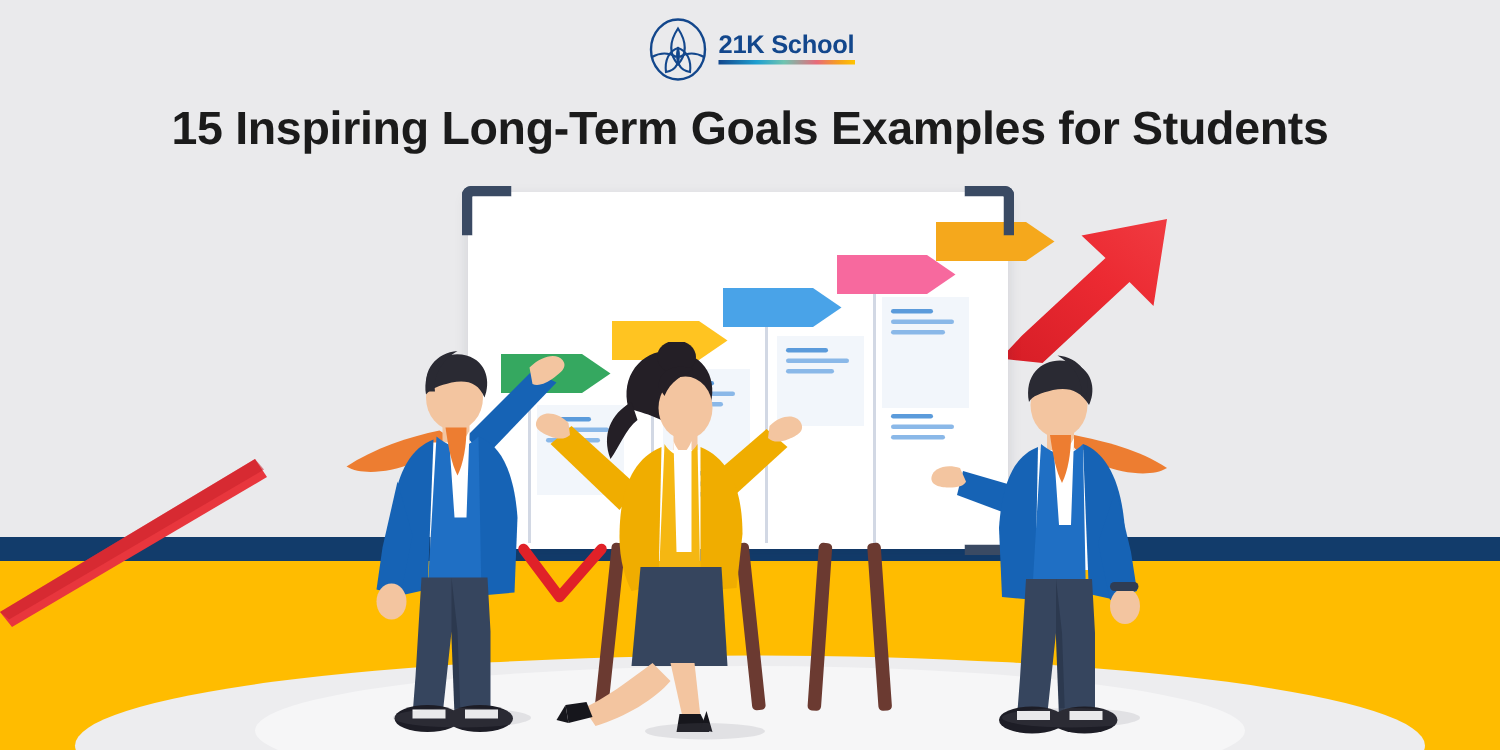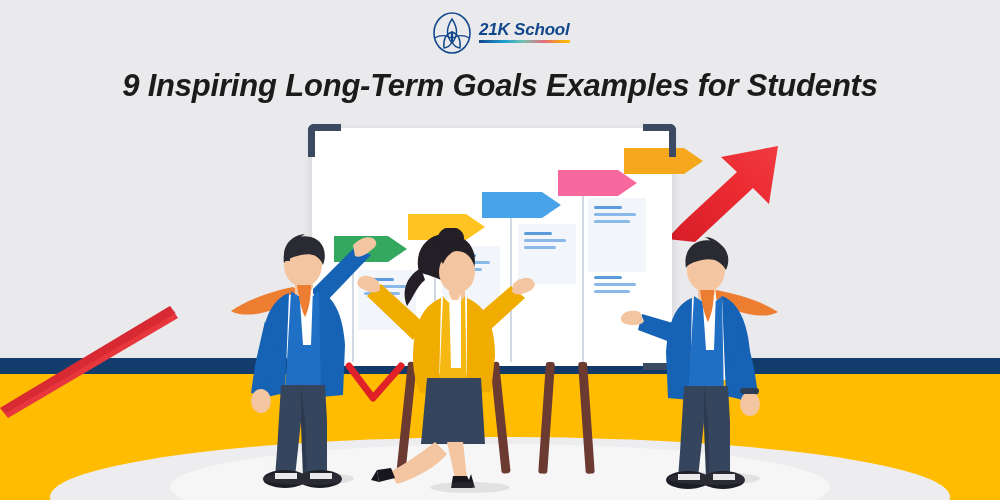--- a/index.html
+++ b/index.html
@@ -8,21 +8,20 @@
     padding: 0;
     background: #ffffff;
   }
   .banner {
     position: relative;
     width: 1000px;
     height: 500px;
     overflow: hidden;
     background: #eaeaec;
     font-family: "Liberation Sans", sans-serif;
-    font-style: italic;
   }
 
   
   .bg-top {
     position: absolute;
     left: 0; top: 0;
     width: 1000px; height: 358px;
     background: #eaeaec;
   }
   .bg-navy-bar {
@@ -209,21 +208,21 @@
       <path d="M20 20 C14 22 11 28 12 36 C19 35 22 29 20 20 Z" fill="none" stroke="#13478c" stroke-width="1.4"></path>
       <path d="M2.6 26 C8 23 14 23 19 26" fill="none" stroke="#13478c" stroke-width="1.4"></path>
       <path d="M37.4 26 C32 23 26 23 21 26" fill="none" stroke="#13478c" stroke-width="1.4"></path>
     </svg>
     <div class="logo-text">
       <div class="logo-name">21K School</div>
       <div class="logo-rule"></div>
     </div>
   </div>
 
-  <div class="headline">9 Inspiring Long-Term Goals Examples for Students</div>
+  <div class="headline">15 Inspiring Long-Term Goals Examples for Students</div>
 
   <svg class="red-arrow" viewBox="0 0 120 110">
     <defs>
       <linearGradient id="redg" x1="0" y1="1" x2="1" y2="0">
         <stop offset="0%" stop-color="#d61d26"></stop>
         <stop offset="60%" stop-color="#ec2a32"></stop>
         <stop offset="100%" stop-color="#f03b41"></stop>
       </linearGradient>
     </defs>
     <polygon points="2,107 16,92 72,40 56,25 113,14 104,72 88,56 30,110" fill="url(#redg)"></polygon>

